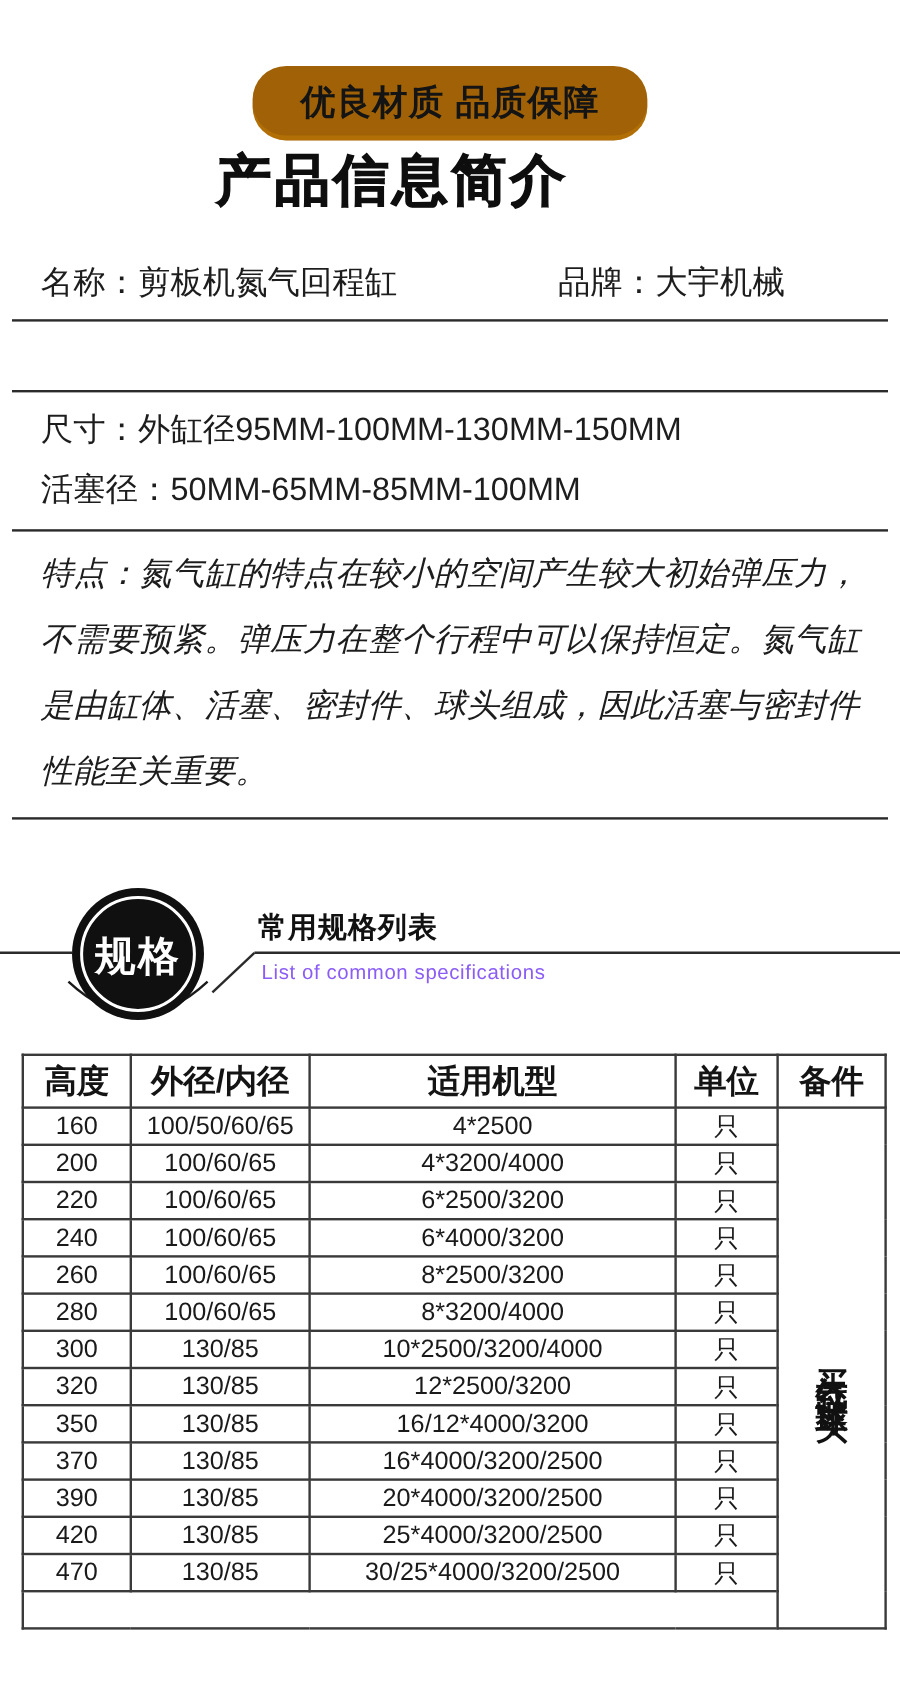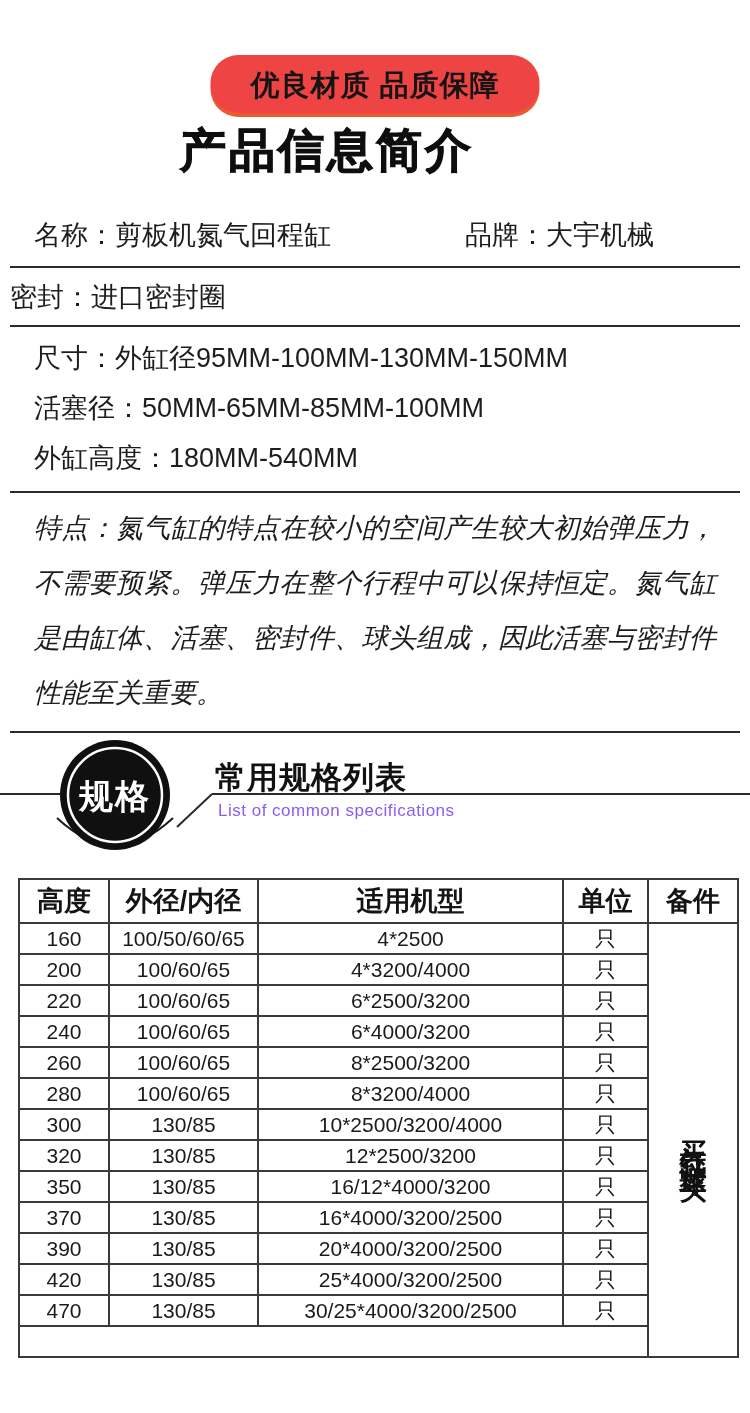--- a/index.html
+++ b/index.html
@@ -43,21 +43,21 @@
     border-bottom:2px solid #2b2b2b;
     padding:8px 24px 10px 24px;
     line-height:55px;
     text-align:justify;
     font-style:italic;
   }
   
   .spec-decor { position:absolute; top:730px; left:0; width:750px; height:145px; }
   .spec-title {
     position:absolute; left:215px; top:757px;
-    font-size:31px; font-weight:800; color:#111;
+    font-size:24px; font-weight:800; color:#111;
     letter-spacing:1px;
   }
   .spec-subtitle {
     position:absolute; left:218px; top:801px;
     font-size:17px; color:#8b5cf6; letter-spacing:0.5px;
   }
   
   table.spec {
     position:absolute; top:878px; left:18px;
     width:719px;
@@ -75,36 +75,34 @@
   td.spare-cell { vertical-align:middle; }
   .vertical-text {
     writing-mode:vertical-rl; text-orientation:upright;
     margin:0 auto;
     font-size:27px; font-weight:600; letter-spacing:7px; color:#111;
   }
 </style>
 </head>
 <body>
 
-<div class="pill" style="background: #ef4444;">优良材质 品质保障</div>
+<div class="pill" style="background: #a16207;">优良材质 品质保障</div>
 
 <div class="page-title">产品信息简介</div>
 
 <div class="info">
   <div class="info-row r1">
     <div class="pair-left"><span>名称：</span><span>剪板机氮气回程缸</span></div>
     <div class="pair-right"><span>品牌：</span><span>大宇机械</span></div>
   </div>
   <div class="info-row r2">
-    <div class="pair-right"><span>密封：</span><span>进口密封圈</span></div>
   </div>
   <div class="dims">
     <div>尺寸：外缸径95MM-100MM-130MM-150MM</div>
     <div>活塞径：50MM-65MM-85MM-100MM</div>
-    <div>外缸高度：180MM-540MM</div>
   </div>
   <div class="feature">特点：氮气缸的特点在较小的空间产生较大初始弹压力，不需要预紧。弹压力在整个行程中可以保持恒定。氮气缸是由缸体、活塞、密封件、球头组成，因此活塞与密封件性能至关重要。</div>
 </div>
 
 <svg class="spec-decor" viewBox="0 0 750 145" xmlns="http://www.w3.org/2000/svg">
   <line x1="0" y1="64" x2="60" y2="64" stroke="#2b2b2b" stroke-width="2"></line>
   <path d="M 57 88 Q 115 142 173 88" fill="none" stroke="#1a1a1a" stroke-width="2"></path>
   <line x1="177" y1="97" x2="212" y2="64" stroke="#2b2b2b" stroke-width="2"></line>
   <line x1="212" y1="64" x2="750" y2="64" stroke="#2b2b2b" stroke-width="2"></line>
   <circle cx="115" cy="65" r="55" fill="#101010"></circle>

